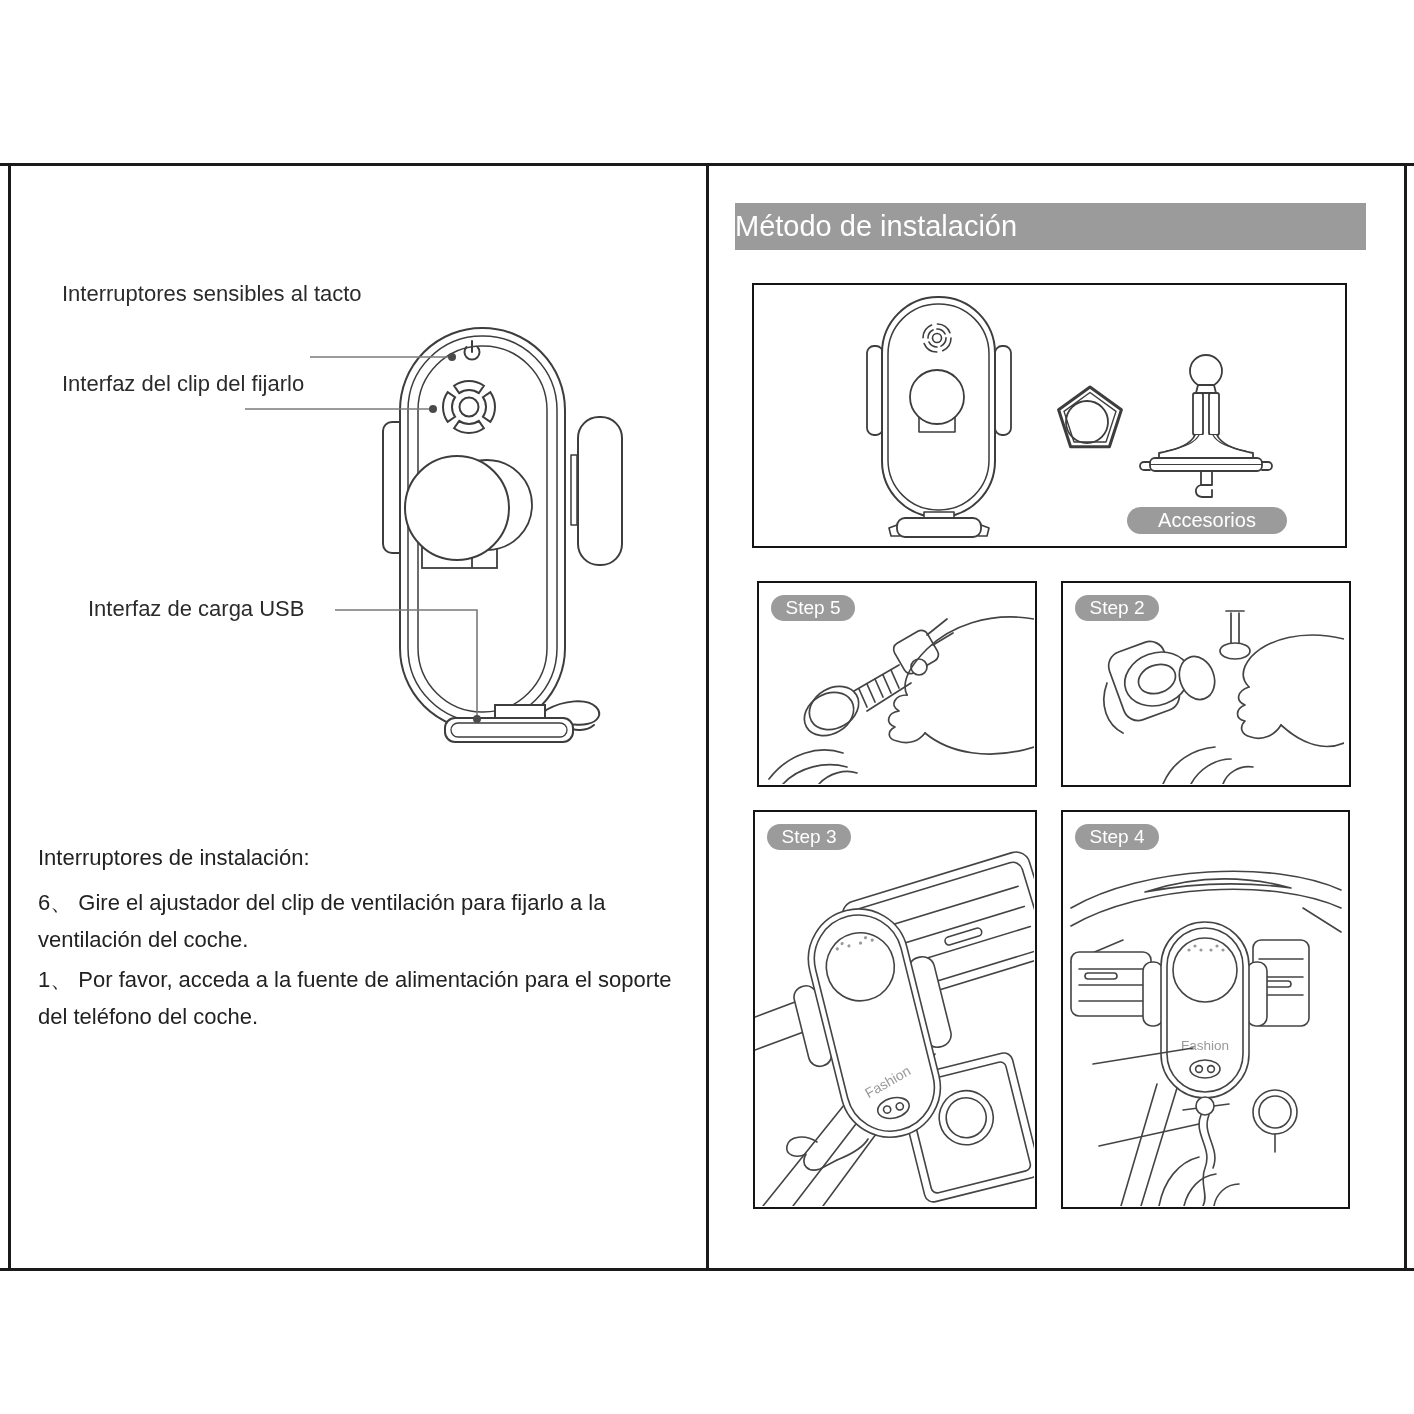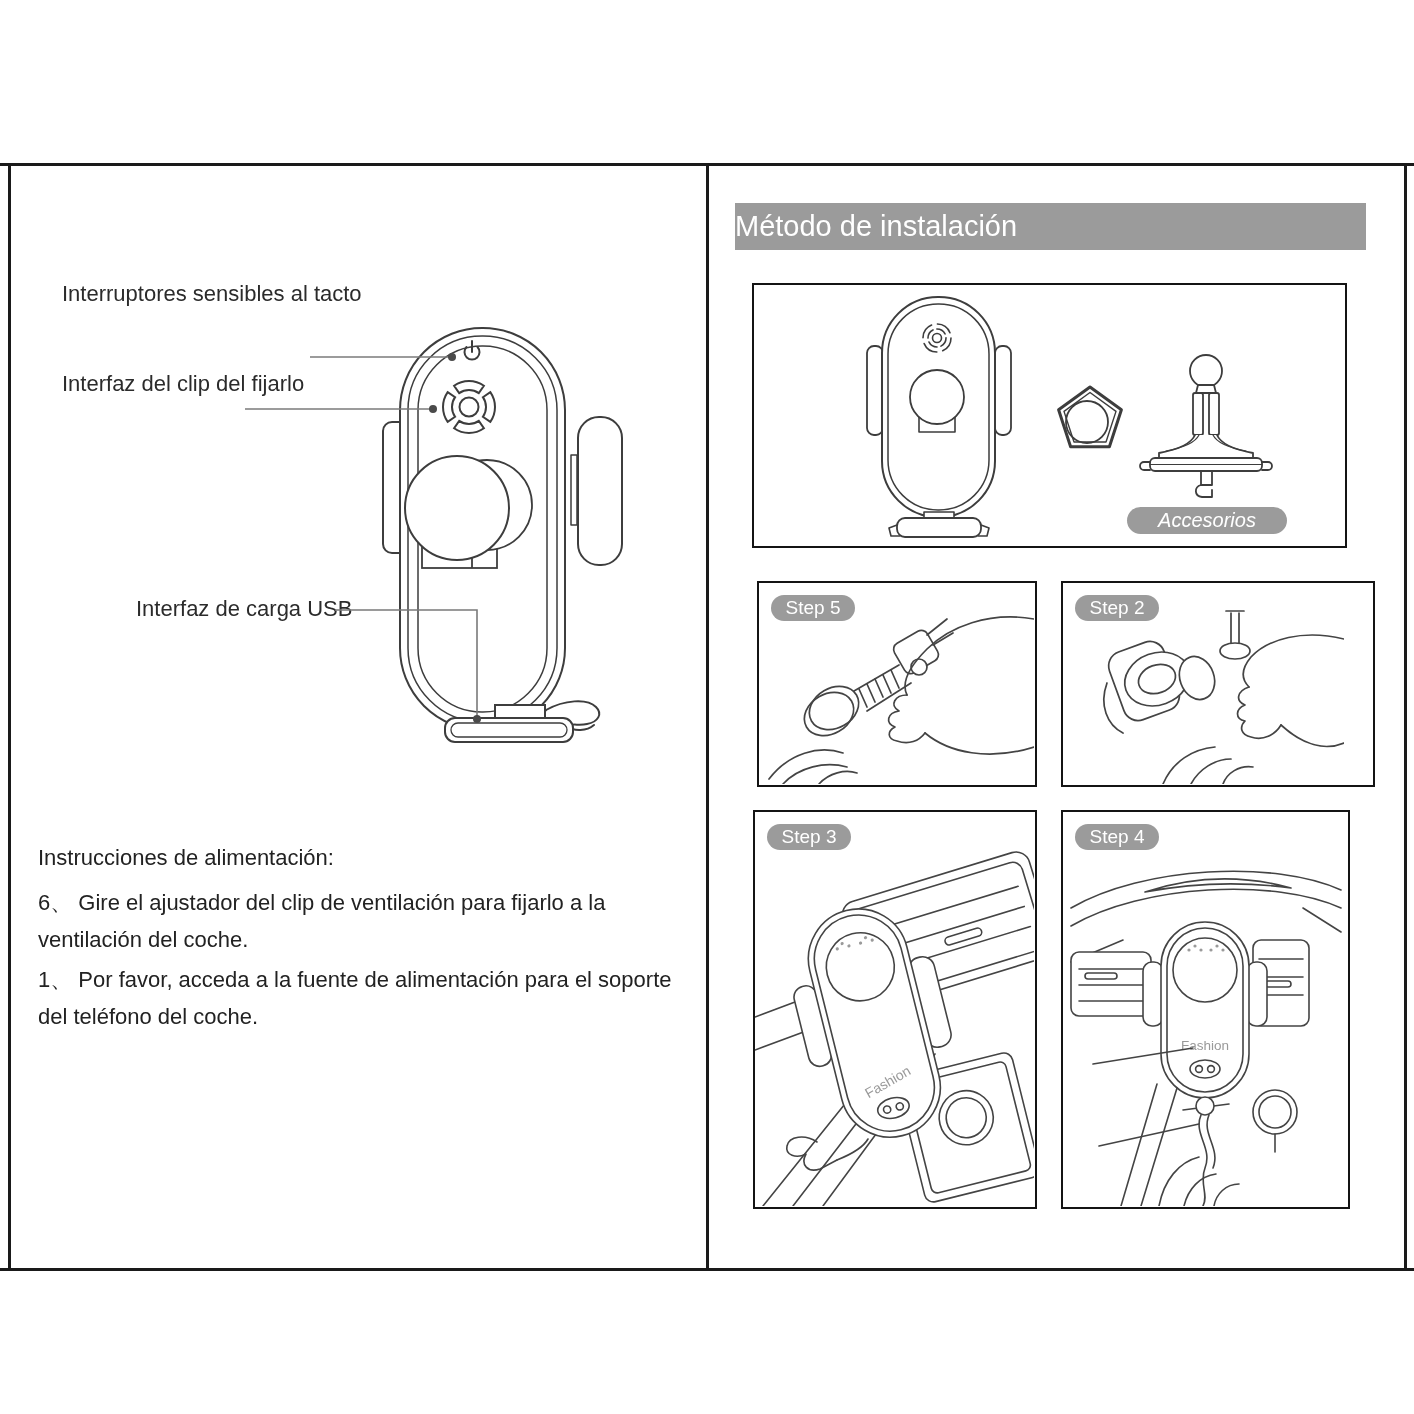--- a/index.html
+++ b/index.html
@@ -35,21 +35,21 @@
 <div class="page">
 
   <div class="rule" style="left:0;top:163px;width:1414px;height:2.5px;"></div>
   <div class="rule" style="left:0;top:1268px;width:1414px;height:3px;"></div>
   <div class="rule" style="left:8px;top:163px;width:2.5px;height:1108px;"></div>
   <div class="rule" style="left:706px;top:163px;width:2.5px;height:1108px;"></div>
   <div class="rule" style="left:1404px;top:163px;width:2.5px;height:1108px;"></div>
 
   <div class="lbl" style="left:62px;top:281px;">Interruptores sensibles al tacto</div>
   <div class="lbl" style="left:62px;top:371px;">Interfaz del clip del fijarlo</div>
-  <div class="lbl" style="left:88px;top:596px;margin-left:48px;">Interfaz de carga USB</div>
+  <div class="lbl" style="left:88px;top:596px;">Interfaz de carga USB</div>
 
   <svg class="abs" style="left:230px;top:322px;" width="420" height="440" viewBox="0 0 420 440">
     <g stroke="#3d3d3d" stroke-width="2" fill="#ffffff" stroke-linejoin="round" stroke-linecap="round">
 
       <rect x="153" y="100" width="30" height="131" rx="9"></rect>
 
       <g>
         <rect x="170" y="6" width="165" height="402" rx="82"></rect>
         <rect x="178" y="14" width="149" height="386" rx="74" stroke-width="1.5"></rect>
         <rect x="188" y="24" width="129" height="366" rx="64" stroke-width="1.5"></rect>
@@ -94,29 +94,29 @@
       <line x1="15" y1="87" x2="203" y2="87"></line>
       <polyline points="105,288 247,288 247,396"></polyline>
     </g>
     <g fill="#4a4a4a">
       <circle cx="222" cy="35" r="4"></circle>
       <circle cx="203" cy="87" r="4"></circle>
       <circle cx="247" cy="397" r="4"></circle>
     </g>
   </svg>
 
-  <div class="instr-head" style="left:38px;top:845px;">Instrucciones de alimentación:</div>
+  <div class="instr-head" style="left:38px;top:845px;">Interruptores de instalación:</div>
   <div class="instr-list" style="left:38px;top:884px;">
     <p>6、 Gire el ajustador del clip de ventilación para fijarlo a la ventilación del coche.</p>
     <p>1、 Por favor, acceda a la fuente de alimentación para el soporte del teléfono del coche.</p>
   </div>
 
   <div class="hdr-bar">Método de instalación</div>
 
-  <div class="panel" style="left:752px;top:283px;width:595px;height:265px;font-style:italic;">
+  <div class="panel" style="left:752px;top:283px;width:595px;height:265px;">
     <svg width="590" height="260" viewBox="0 0 590 260">
       <g stroke="#3d3d3d" fill="#ffffff" stroke-linejoin="round" stroke-linecap="round">
 
         <g>
           <rect x="113" y="61" width="16" height="89" rx="7" stroke-width="1.8"></rect>
           <rect x="241" y="61" width="16" height="89" rx="7" stroke-width="1.8"></rect>
           <rect x="128" y="12" width="113" height="220" rx="56" stroke-width="2"></rect>
           <rect x="134" y="19" width="101" height="206" rx="50" stroke-width="1.5"></rect>
 
           <g fill="none" stroke-width="1.6">
@@ -180,21 +180,21 @@
         <g>
           <path d="M10,196 C30,170 60,162 84,170"></path>
           <path d="M24,201 C40,184 66,178 88,184"></path>
           <path d="M60,201 C70,190 86,186 98,190"></path>
         </g>
       </g>
     </svg>
     <div class="pill step-pill">Step 5</div>
   </div>
 
-  <div class="panel" style="left:1061px;top:581px;width:314px;height:206px;padding-left:48px;">
+  <div class="panel" style="left:1061px;top:581px;width:290px;height:206px;padding-left:48px;">
     <svg width="281" height="201" viewBox="0 0 281 201">
       <g stroke="#444" stroke-width="1.7" fill="none" stroke-linecap="round" stroke-linejoin="round">
 
         <g>
           <path d="M168,30 L168,62 M176,30 L176,62 M163,28 L181,28"></path>
           <ellipse cx="172" cy="68" rx="15" ry="8" fill="#fff"></ellipse>
           <rect x="52" y="62" width="58" height="72" rx="15" transform="rotate(-20 81 98)" fill="#fff"></rect>
           <ellipse cx="94" cy="96" rx="33" ry="26" transform="rotate(-20 94 96)" fill="#fff"></ellipse>
           <ellipse cx="94" cy="96" rx="19" ry="14" transform="rotate(-20 94 96)"></ellipse>
           <ellipse cx="134" cy="95" rx="17" ry="22" transform="rotate(-20 134 95)" fill="#fff"></ellipse>

